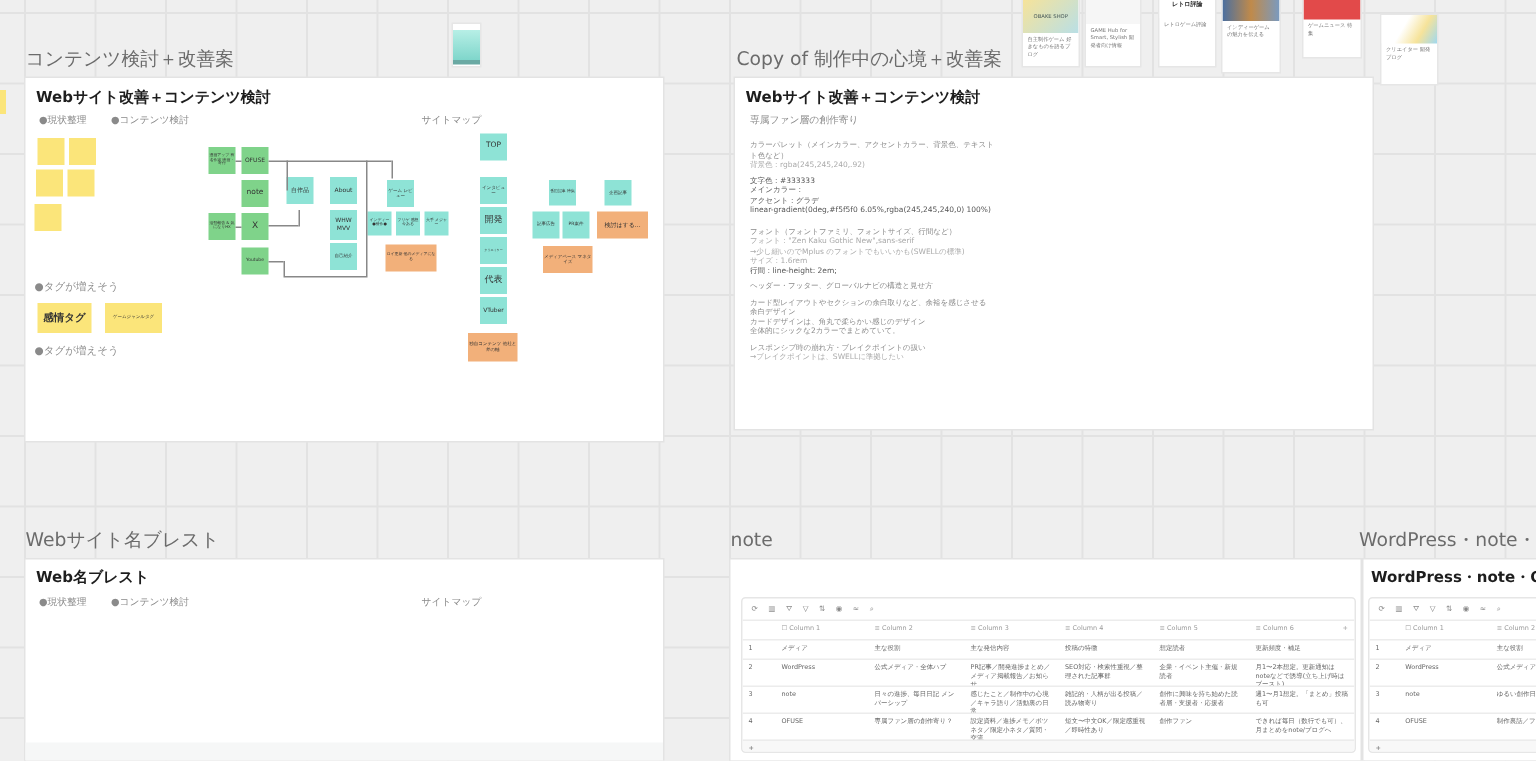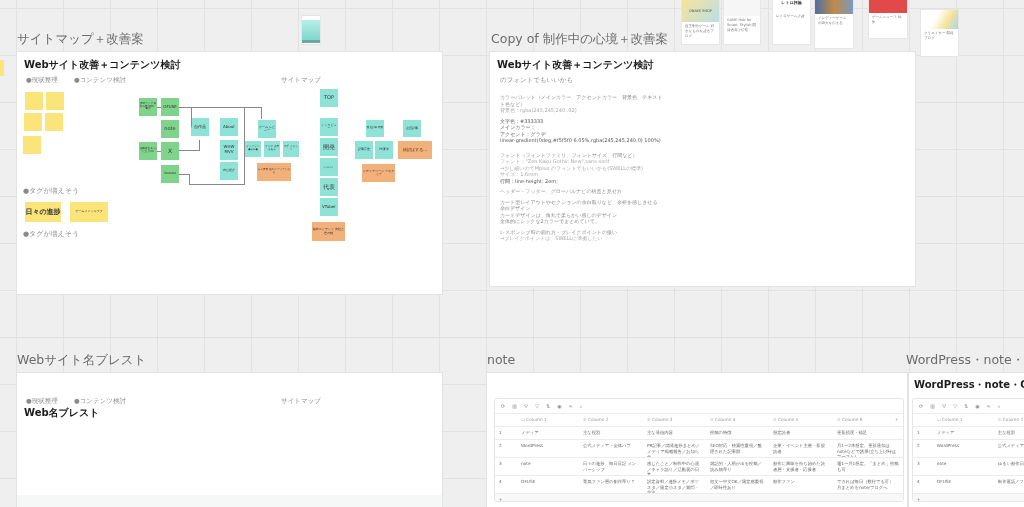--- a/index.html
+++ b/index.html
@@ -42,35 +42,35 @@
 <body>
 
 <div class="thumb" style="left:302px;top:16px;width:18px;height:28px;">
   <div style="height:4px;background:#fff;"></div>
   <div style="height:20px;background:linear-gradient(#b7efe6,#7fd6cb);"></div>
   <div style="height:3px;background:#6aa9a3;"></div>
 </div>
 
 <div class="abs y" style="left:0;top:60px;width:4px;height:16px;"></div>
 
-<div class="frame-label" style="left:17px;top:31px;">サイトマップ＋改善案</div>
+<div class="frame-label" style="left:17px;top:31px;">コンテンツ検討＋改善案</div>
 <div class="frame" style="left:17px;top:52px;width:425px;height:242px;">
   <div class="frame-title" style="left:7px;top:6px;">Webサイト改善＋コンテンツ検討</div>
   <div class="sub" style="left:9px;top:24px;">●現状整理</div>
   <div class="sub" style="left:57px;top:24px;">●コンテンツ検討</div>
   <div class="sub" style="left:264px;top:24px;">サイトマップ</div>
 
   <div class="sticky y" style="left:8px;top:40px;width:18px;height:18px;"></div>
   <div class="sticky y" style="left:29px;top:40px;width:18px;height:18px;"></div>
   <div class="sticky y" style="left:7px;top:61px;width:18px;height:18px;"></div>
   <div class="sticky y" style="left:28px;top:61px;width:18px;height:18px;"></div>
   <div class="sticky y" style="left:6px;top:84px;width:18px;height:18px;"></div>
 
   <div class="sub" style="left:6px;top:134px;font-size:7px;">●タグが増えそう</div>
-  <div class="sticky y" style="left:8px;top:150px;width:36px;height:20px;font-size:7px;font-weight:bold;">日々の進捗</div>
+  <div class="sticky y" style="left:8px;top:150px;width:36px;height:20px;font-size:7px;font-weight:bold;">感情タグ</div>
   <div class="sticky y" style="left:53px;top:150px;width:38px;height:20px;font-size:3px;">ゲームジャンルタグ</div>
   <div class="sub" style="left:6px;top:177px;font-size:7px;">●タグが増えそう</div>
 
   <div class="sticky g" style="left:122px;top:46px;width:18px;height:18px;font-size:2.6px;">漫画アップ 有名作家 映画・寄付</div>
   <div class="sticky g" style="left:144px;top:46px;width:18px;height:18px;font-size:4px;">OFUSE</div>
   <div class="sticky g" style="left:144px;top:68px;width:18px;height:18px;font-size:5px;">note</div>
   <div class="sticky g" style="left:122px;top:90px;width:18px;height:18px;font-size:2.6px;">活動報告 &amp; 気になりHX</div>
   <div class="sticky g" style="left:144px;top:90px;width:18px;height:18px;font-size:6px;">X</div>
   <div class="sticky g" style="left:144px;top:113px;width:18px;height:18px;font-size:3px;">Youtube</div>
 
@@ -110,21 +110,21 @@
   <div class="sticky t" style="left:386px;top:68px;width:18px;height:17px;font-size:3px;">企画記事</div>
   <div class="sticky t" style="left:338px;top:89px;width:18px;height:18px;font-size:3px;">記事広告</div>
   <div class="sticky t" style="left:358px;top:89px;width:18px;height:18px;font-size:3px;">PR案件</div>
   <div class="sticky o" style="left:381px;top:89px;width:34px;height:18px;font-size:4px;">検討はする...</div>
   <div class="sticky o" style="left:345px;top:112px;width:33px;height:18px;font-size:3px;">メディアベース マネタイズ</div>
 </div>
 
 <div class="frame-label" style="left:491px;top:31px;">Copy of 制作中の心境＋改善案</div>
 <div class="frame" style="left:490px;top:52px;width:425px;height:234px;">
   <div class="frame-title" style="left:7px;top:6px;">Webサイト改善＋コンテンツ検討</div>
-  <div class="sub" style="left:10px;top:24px;font-size:6.5px;">のフォントでもいいかも</div>
+  <div class="sub" style="left:10px;top:24px;font-size:6.5px;">専属ファン層の創作寄り</div>
   <div class="txt" style="left:10px;top:42px;">
     <div>カラーパレット（メインカラー、アクセントカラー、背景色、テキスト</div>
     <div>ト色など）</div>
     <div style="color:#aaa;">背景色：rgba(245,245,240,.92)</div>
     <div style="height:4px;"></div>
     <div class="dark" style="color:#555;">文字色：#333333</div>
     <div style="color:#555;">メインカラー：</div>
     <div style="color:#555;">アクセント：グラデ</div>
     <div style="color:#555;">linear-gradient(0deg,#f5f5f0 6.05%,rgba(245,245,240,0) 100%)</div>
     <div style="height:8px;"></div>
@@ -166,21 +166,21 @@
   <div class="img" style="height:13px;background:#e24a4a;"></div>
   <div class="cap">ゲームニュース 特集</div>
 </div>
 <div class="thumb" style="left:921px;top:10px;width:37px;height:46px;">
   <div class="img" style="height:19px;background:linear-gradient(120deg,#fff 40%,#f6e39a 70%,#9fd8ef);"></div>
   <div class="cap">クリエイター 開発ブログ</div>
 </div>
 
 <div class="frame-label" style="left:17px;top:352px;">Webサイト名ブレスト</div>
 <div class="frame" style="left:17px;top:373px;width:425px;height:134px;">
-  <div class="frame-title" style="left:7px;top:5px;margin-top:28px;">Web名ブレスト</div>
+  <div class="frame-title" style="left:7px;top:5px;">Web名ブレスト</div>
   <div class="sub" style="left:9px;top:24px;">●現状整理</div>
   <div class="sub" style="left:57px;top:24px;">●コンテンツ検討</div>
   <div class="sub" style="left:264px;top:24px;">サイトマップ</div>
   <div class="abs" style="left:0;bottom:0;width:100%;height:12px;background:#f6f7f7;"></div>
 </div>
 
 <div class="frame-label" style="left:487px;top:352px;">note</div>
 <div class="frame" style="left:487px;top:373px;width:420px;height:134px;">
   <div class="tbl-wrap" style="left:7px;top:25px;width:410px;height:104px;">
     <div class="tbl-toolbar">

